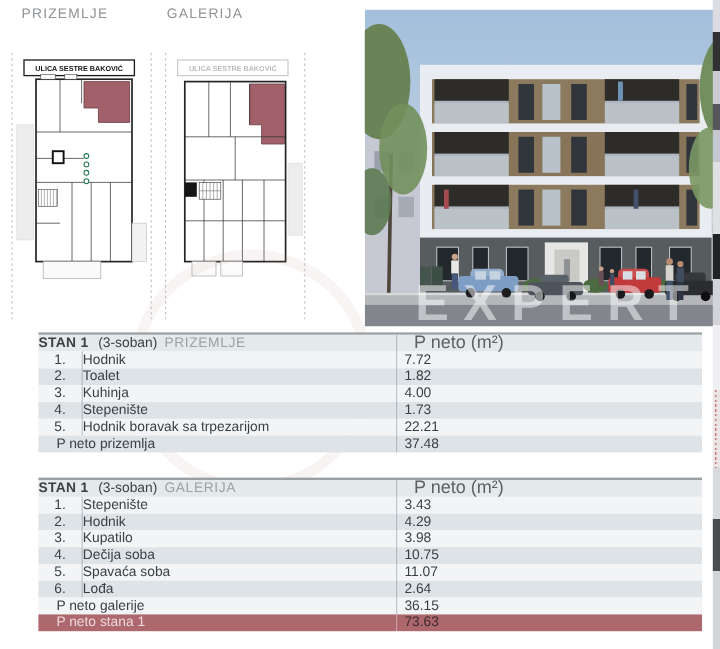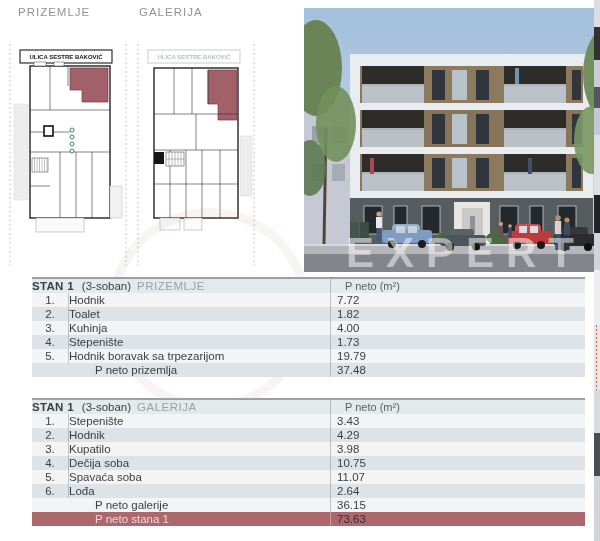--- a/index.html
+++ b/index.html
@@ -39,26 +39,26 @@
   .thead{background:#e4e9ec;}
   .light{background:#f2f4f6;}
   .dark{background:#dde3e7;}
   .highlight{background:#ad686e;}
   .highlight .c-sum{color:#ecd8da;}
   .highlight .c-val{color:#3f2a2c;border-left-color:rgba(255,255,255,.35);}
   .c-num{text-align:center;color:#3b3f42;}
   .c-name{border-left:1px solid rgba(140,150,155,.5);padding-left:0;
           white-space:nowrap;overflow:hidden;}
   .c-val{border-left:1px solid rgba(140,150,155,.5);padding-left:6px;}
-  .c-sum{padding-left:15px;margin-left:48px;}
+  .c-sum{padding-left:15px;}
   .c-head{white-space:nowrap;}
   .t-unit{font-weight:bold;color:#3b3f42;letter-spacing:.3px;}
   .t-rooms{color:#3b3f42;margin-left:8px;}
   .t-level{color:#9ba1a5;margin-left:6px;letter-spacing:.5px;}
-  .areahead{font-size:11px;color:#5d6164;padding-left:14px;}
+  .areahead{font-size:15px;color:#5d6164;padding-left:14px;}
 
   
   .wm{position:absolute;pointer-events:none;}
   #wm-circle{left:108px;top:208px;width:185px;height:185px;border-radius:50%;
       border:9px solid rgba(190,150,150,.10);}
   #wm-nekretnine{left:236px;top:294px;font-size:25px;letter-spacing:14px;
       color:rgba(125,135,145,.15);font-weight:bold;}
 </style>
 </head>
 <body>
@@ -353,21 +353,21 @@
         <span class="c-val">4.00</span>
       </div>
       <div class="trow numbered dark">
         <span class="c-num">4.</span>
         <span class="c-name">Stepenište</span>
         <span class="c-val">1.73</span>
       </div>
       <div class="trow numbered light">
         <span class="c-num">5.</span>
         <span class="c-name">Hodnik boravak sa trpezarijom</span>
-        <span class="c-val">19.79</span>
+        <span class="c-val">22.21</span>
       </div>
       <div class="trow wide dark">
         <span class="c-sum">P neto prizemlja</span>
         <span class="c-val">37.48</span>
       </div>
     </div>
   <div id="table2" class="areatable">
       <div class="trow wide thead">
         <span class="c-head"><span class="t-unit">STAN 1</span><span class="t-rooms">(3-soban)</span><span class="t-level">GALERIJA</span></span>
         <span class="c-val areahead">P neto (m²)</span>

